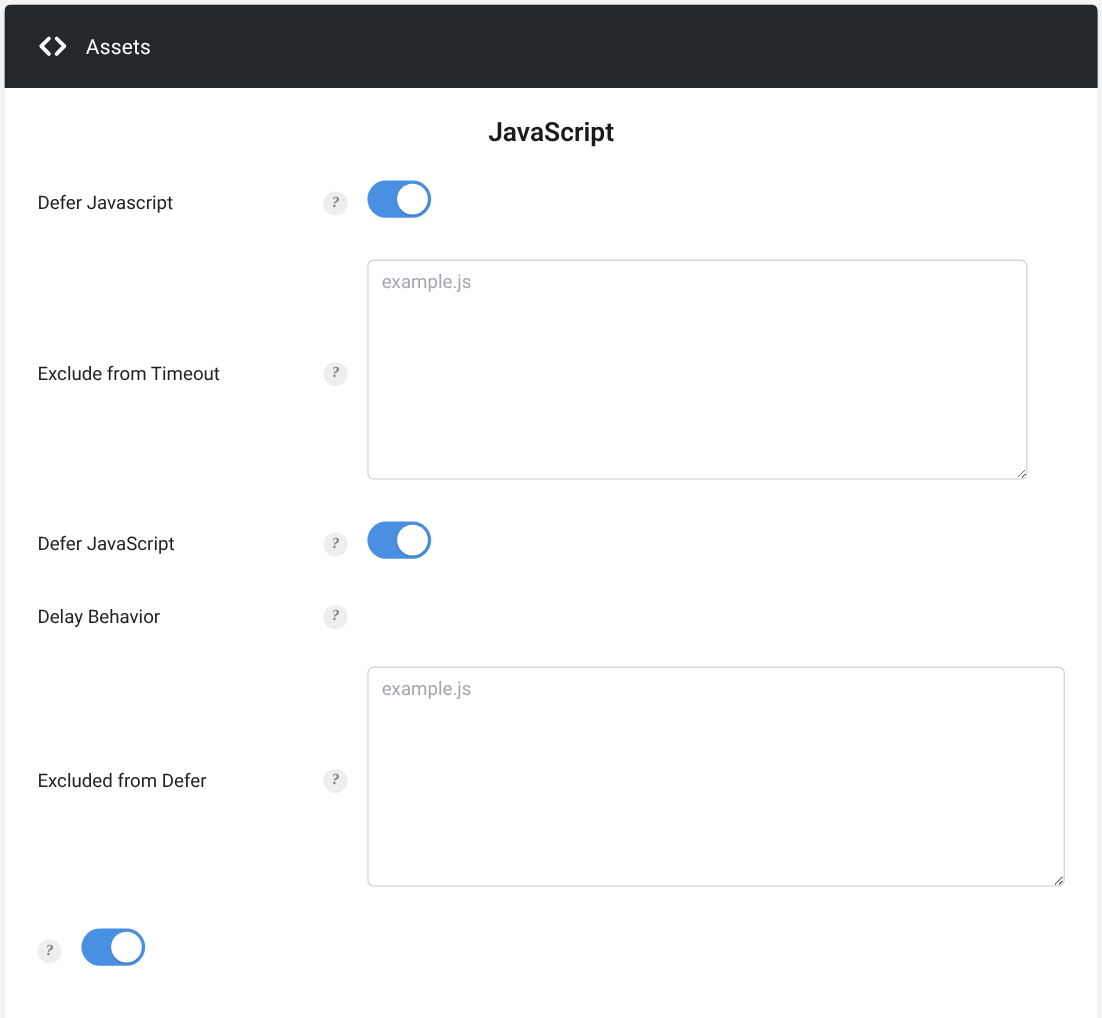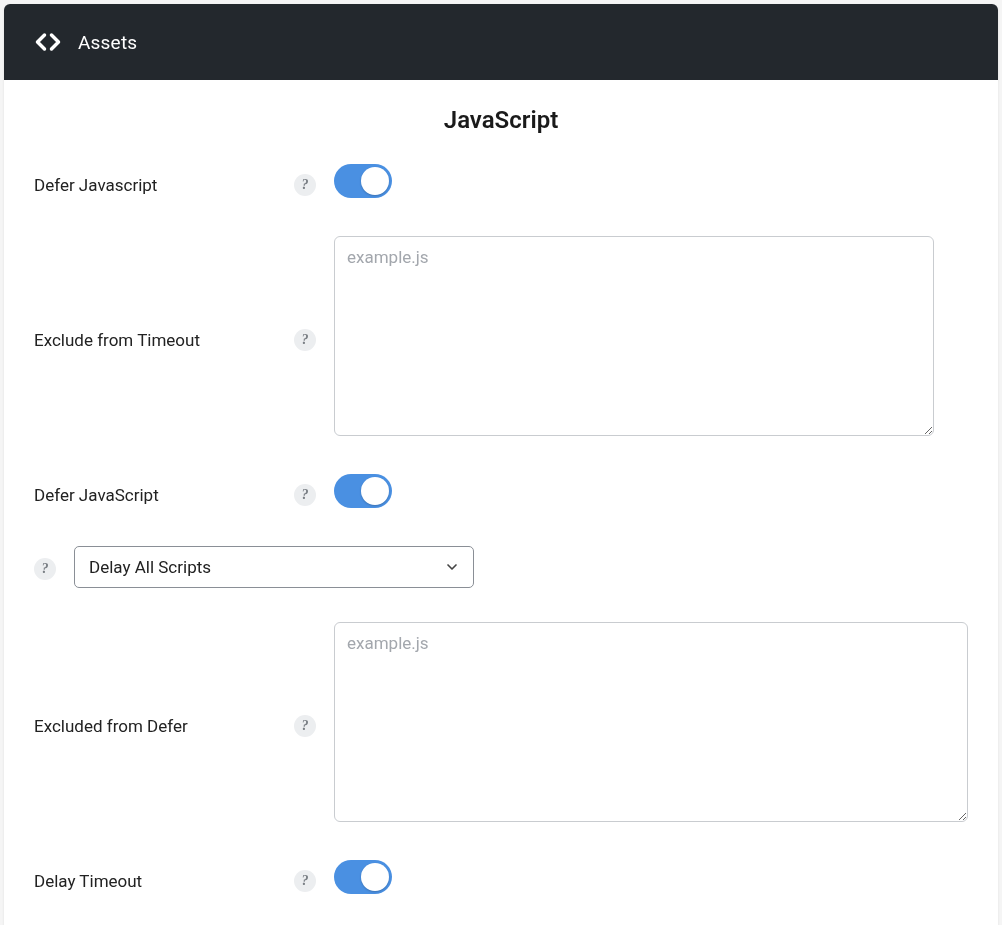--- a/index.html
+++ b/index.html
@@ -207,49 +207,37 @@
         <span class="help-badge">?</span>
       </div>
       <div class="row-control">
         <div class="toggle">
           <div class="knob"></div>
         </div>
       </div>
     </div>
 
     <div class="form-row">
-      <div class="help-wrap">
-        <span class="help-badge">?</span>
-      </div>
-      <div class="row-control">
-        <div class="select-wrap">
-          <select class="select">
-            <option>Delay All Scripts</option>
-          </select>
-          <span class="select-arrow">
-            <svg viewBox="0 0 24 24" fill="none" stroke="#444" stroke-width="2.5" stroke-linecap="round" stroke-linejoin="round">
-              <polyline points="6 9 12 15 18 9"></polyline>
-            </svg>
-          </span>
-        </div>
+      <div class="row-label">Delay Behavior</div>
+      <div class="help-wrap">
+        <span class="help-badge">?</span>
       </div>
     </div>
 
     <div class="form-row">
       <div class="row-label">Excluded from Defer</div>
       <div class="help-wrap">
         <span class="help-badge">?</span>
       </div>
       <div class="row-control">
         <textarea class="textarea wide" placeholder="example.js" style=""></textarea>
       </div>
     </div>
 
     <div class="form-row compact">
-      <div class="row-label">Delay Timeout</div>
       <div class="help-wrap">
         <span class="help-badge">?</span>
       </div>
       <div class="row-control">
         <div class="toggle">
           <div class="knob"></div>
         </div>
       </div>
     </div>
 

